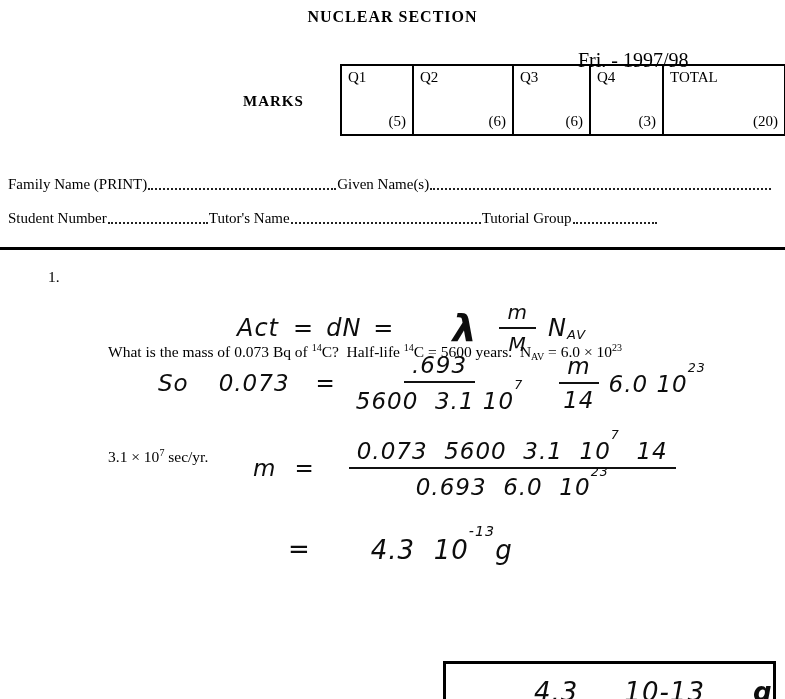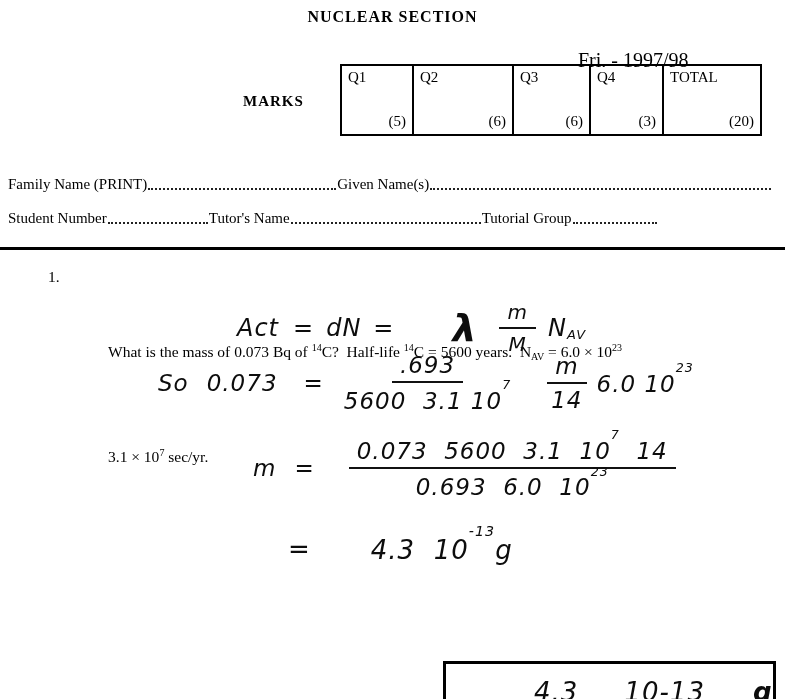--- a/index.html
+++ b/index.html
@@ -23,21 +23,21 @@
     display:flex;border:2px solid #000;box-sizing:border-box;
   }
   .marks-cell{
     display:flex;flex-direction:column;justify-content:space-between;
     border-right:2px solid #000;box-sizing:border-box;
     padding:3px 6px 4px 6px;font-size:15px;
   }
   .marks-cell:last-child{border-right:none;}
   .marks-cell .q{text-align:left;}
   .marks-cell .pts{text-align:right;}
-  .w1{width:72px}.w2{width:100px}.w3{width:77px}.w4{width:73px}.w5{width:96px}
+  .w1{width:72px}.w2{width:100px}.w3{width:77px}.w4{width:73px}.w5{width:120px}
 
   .fill-line{
     position:absolute;display:flex;align-items:flex-end;
     font-size:15px;white-space:pre;
   }
   .leader{border-bottom:2px dotted #222;height:4px;margin:0 1px 3px 1px;}
   .grow{flex:1;}
 
   .rule{position:absolute;left:0;top:247px;width:785px;height:3px;background:#000;}
 
@@ -140,21 +140,21 @@
     <span class="lambda" style="margin-left:58px;">λ</span>
     <span class="frac" style="margin-left:22px;font-size:20px;">
       <span class="fn">m</span>
       <span class="fd">M</span>
     </span>
     <span style="margin-left:12px;"><span>N</span><sub class="p" style="font-size:13px;">AV</sub></span>
   </div>
 
   <div class="hw" style="left:158px;top:352px;font-size:23px;">
     <span>So</span>
-    <span style="margin-left:18px;">0.073</span>
+    <span style="margin-left:30px;">0.073</span>
     <span style="margin-left:26px;">=</span>
     <span class="frac" style="margin-left:20px;">
       <span class="fn">.693</span>
       <span class="fd"><span>5600  3.1 10</span><span class="s">7</span></span>
     </span>
     <span class="frac" style="margin-left:36px;">
       <span class="fn">m</span>
       <span class="fd">14</span>
     </span>
     <span style="margin-left:10px;"><span>6.0 10</span><span class="s">23</span></span>

